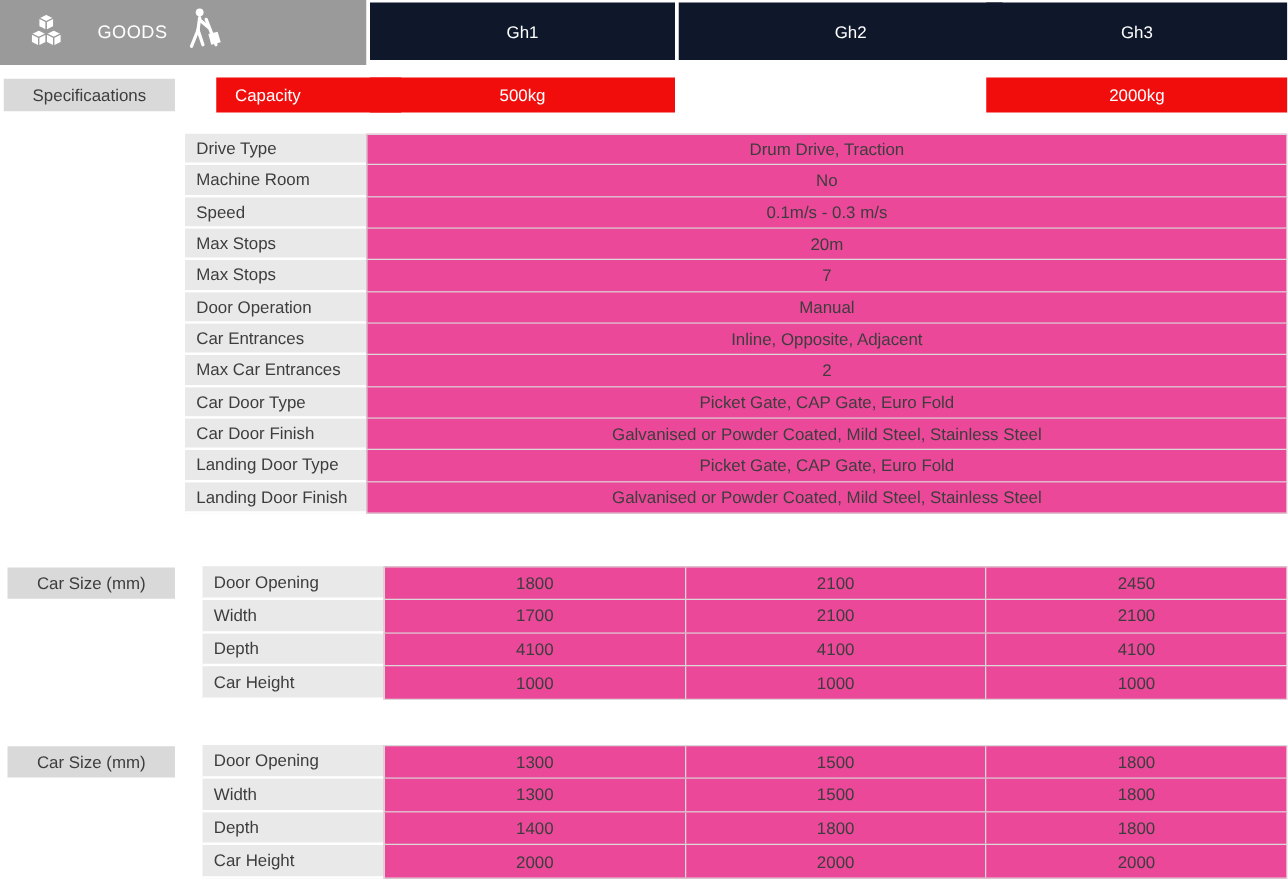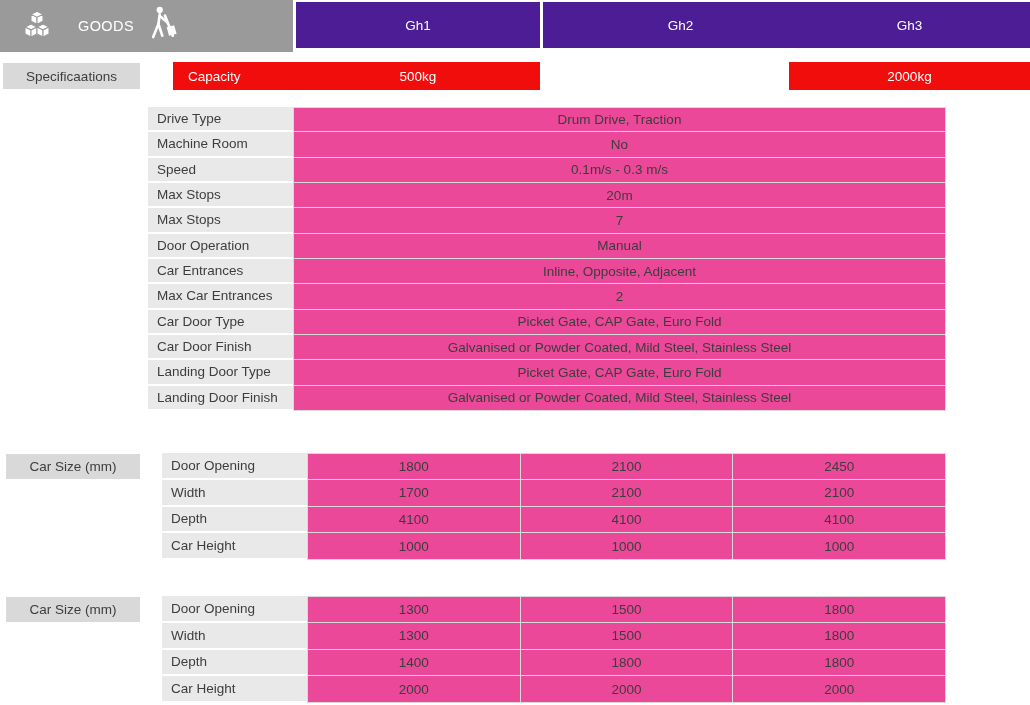--- a/index.html
+++ b/index.html
@@ -10,36 +10,36 @@
   
   .hdr-band{
     position:absolute;left:0;top:0;width:293px;height:52px;background:#9a9a9a;
     display:flex;align-items:center;color:#fff;
   }
   .hdr-band .t1{margin-left:10px;font-size:14.5px;letter-spacing:.4px;}
   .hdr-band .ic-boxes{margin-left:22px;}
   .hdr-band .t2{margin-left:26px;font-size:14.5px;letter-spacing:.4px;}
   .hdr-band .ic-person{margin-left:12px;}
   .gh-cell{
-    position:absolute;top:2px;height:46px;background:#4c1d95;color:#fff;
+    position:absolute;top:2px;height:46px;background:#0f172a;color:#fff;
     display:flex;align-items:center;justify-content:center;font-size:13.5px;
   }
   
   .sect-cell{
     position:absolute;background:#d9d9d9;color:#3d3d3d;font-size:13.5px;
     display:flex;align-items:center;justify-content:center;
   }
   .red-cell{
     position:absolute;top:62px;height:28px;background:#f20d0d;color:#fff;
     display:flex;align-items:center;font-size:13.5px;box-sizing:border-box;
   }
   .red-cell.lab{padding-left:15px;}
   .red-cell.val{justify-content:center;}
   
-  .rows{position:absolute;left:148px;width:798px;}
+  .rows{position:absolute;left:148px;width:882px;}
   .row{display:flex;}
   .row .lbl{
     width:145px;box-sizing:border-box;background:#e9e9e9;border-bottom:2px solid #fff;
     display:flex;align-items:center;padding-left:9px;font-size:13.5px;color:#3d3d3d;
     white-space:nowrap;overflow:hidden;
   }
   .row .valwrap{
     flex:1;display:flex;box-sizing:border-box;background:#ec4899;
     border:1px solid #d9d9d9;border-top:none;
   }

